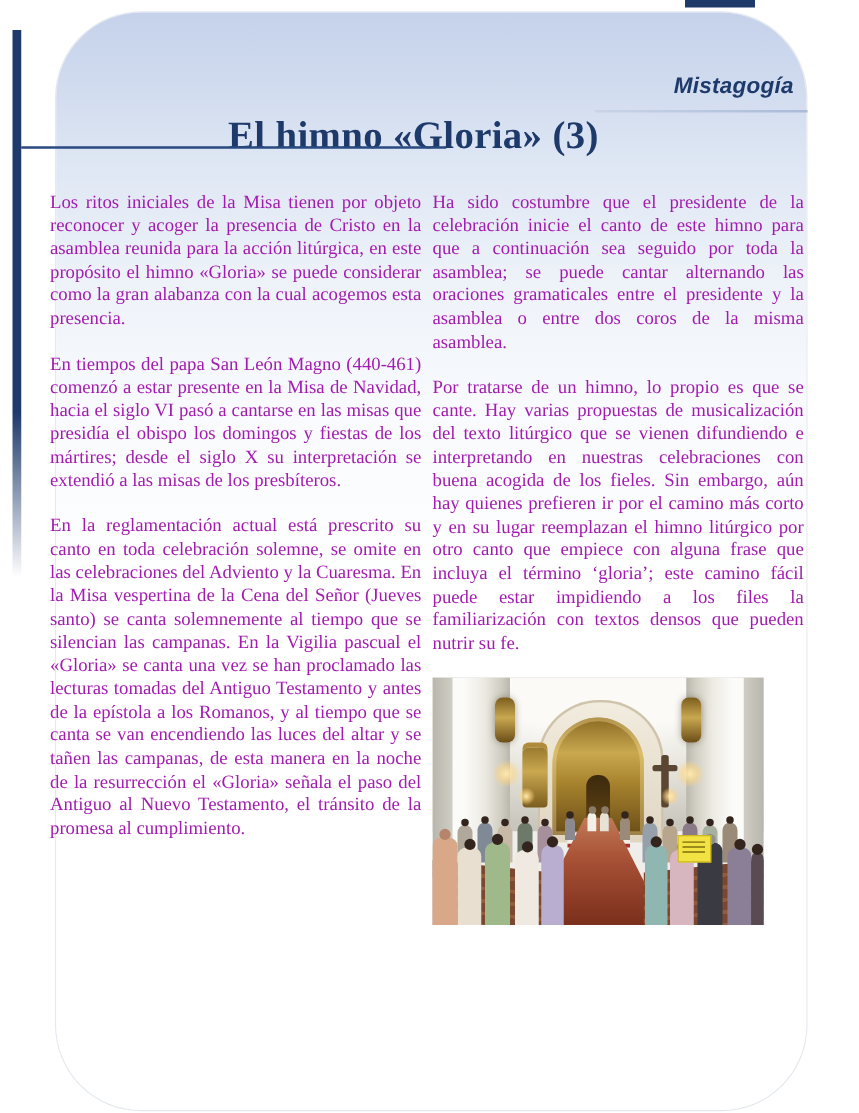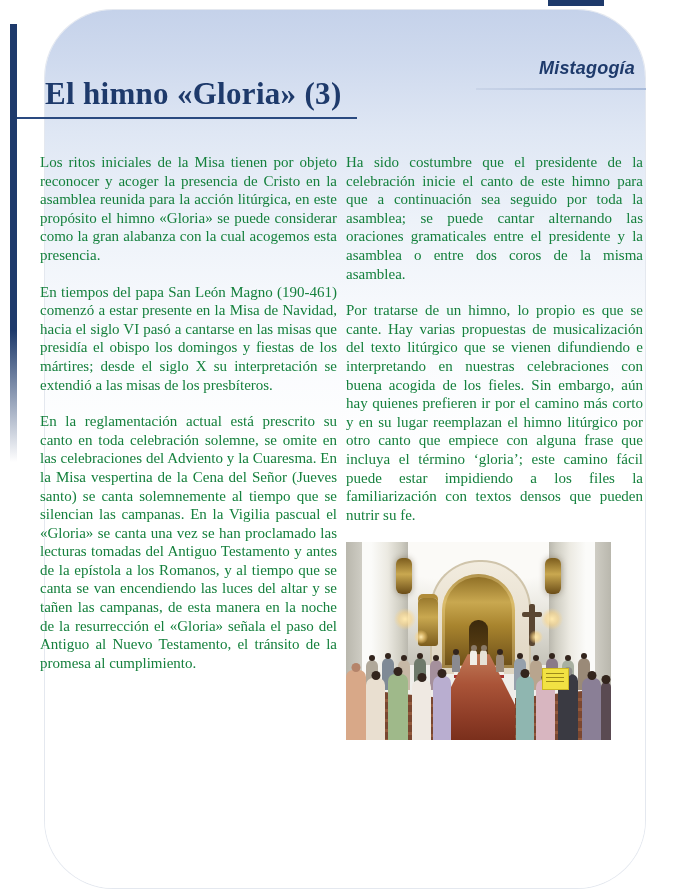--- a/index.html
+++ b/index.html
@@ -21,21 +21,21 @@
   .badge{position:absolute;left:430px;top:58px;width:205px;text-align:right;
         font-family:"Liberation Sans",sans-serif;font-style:italic;font-weight:bold;
         font-size:18px;color:#1e3a6b;letter-spacing:0.2px;}
   .badge-rule{position:absolute;left:476px;top:88px;width:170px;height:2px;
         background:linear-gradient(90deg,#c9d4e8,#a9bbd9);}
   .title{position:absolute;left:45px;top:76px;width:420px;
         font-weight:bold;font-size:31px;color:#1e3a6b;letter-spacing:0.3px;}
   .title-rule{position:absolute;left:17px;top:117px;width:340px;height:2px;background:#2a4a80;}
 
   
-  .col{position:absolute;top:153px;width:297px;color:#15803d;
+  .col{position:absolute;top:153px;width:297px;color:#a21caf;
         font-size:15px;line-height:18.6px;text-align:justify;}
   .col p{margin:0 0 18px 0;padding:0;}
   .col-left{left:40px;}
   .col-right{left:346px;}
 
   
   .photo{position:relative;width:265px;height:198px;margin-top:13px;overflow:hidden;
         background:linear-gradient(180deg,#d6d4cc,#efeeea 40%);}
   .vault{position:absolute;left:0;top:0;width:100%;height:62%;
         background:radial-gradient(130% 105% at 50% -8%,#fbfaf7 38%,#e6e4dc 66%,#c9c7bd 100%);}
@@ -85,26 +85,26 @@
 
 <div class="page">
 
   <div class="card"></div>
   <div class="bar-top"></div>
   <div class="bar-left"></div>
 
   <div class="badge">Mistagogía</div>
   <div class="badge-rule"></div>
 
-  <h1 class="title" style="margin:0;">El himno «Gloria» (3)</h1>
+  <h1 class="title" style="margin:14px;text-align:right;">El himno «Gloria» (3)</h1>
   <div class="title-rule"></div>
 
   <div class="col col-left">
     <p>Los ritos iniciales de la Misa tienen por objeto reconocer y acoger la presencia de Cristo en la asamblea reunida para la acción litúrgica, en este propósito el himno «Gloria» se puede considerar como la gran alabanza con la cual acogemos esta presencia.</p>
-    <p>En tiempos del papa San León Magno (190-461) comenzó a estar presente en la Misa de Navidad, hacia el siglo VI pasó a cantarse en las misas que presidía el obispo los domingos y fiestas de los mártires; desde el siglo X su interpretación se extendió a las misas de los presbíteros.</p>
+    <p>En tiempos del papa San León Magno (440-461) comenzó a estar presente en la Misa de Navidad, hacia el siglo VI pasó a cantarse en las misas que presidía el obispo los domingos y fiestas de los mártires; desde el siglo X su interpretación se extendió a las misas de los presbíteros.</p>
     <p>En la reglamentación actual está prescrito su canto en toda celebración solemne, se omite en las celebraciones del Adviento y la Cuaresma. En la Misa vespertina de la Cena del Señor (Jueves santo) se canta solemnemente al tiempo que se silencian las campanas. En la Vigilia pascual el «Gloria» se canta una vez se han proclamado las lecturas tomadas del Antiguo Testamento y antes de la epístola a los Romanos, y al tiempo que se canta se van encendiendo las luces del altar y se tañen las campanas, de esta manera en la noche de la resurrección el «Gloria» señala el paso del Antiguo al Nuevo Testamento, el tránsito de la promesa al cumplimiento.</p>
   </div>
 
   <div class="col col-right">
     <p>Ha sido costumbre que el presidente de la celebración inicie el canto de este himno para que a continuación sea seguido por toda la asamblea; se puede cantar alternando las oraciones gramaticales entre el presidente y la asamblea o entre dos coros de la misma asamblea.</p>
     <p>Por tratarse de un himno, lo propio es que se cante. Hay varias propuestas de musicalización del texto litúrgico que se vienen difundiendo e interpretando en nuestras celebraciones con buena acogida de los fieles. Sin embargo, aún hay quienes prefieren ir por el camino más corto y en su lugar reemplazan el himno litúrgico por otro canto que empiece con alguna frase que incluya el término ‘gloria’; este camino fácil puede estar impidiendo a los files la familiarización con textos densos que pueden nutrir su fe.</p>
 
     <div class="photo" title="Interior de una iglesia: asamblea reunida ante el retablo dorado">
       <div class="vault"></div>
       <div class="wall-l"></div>

